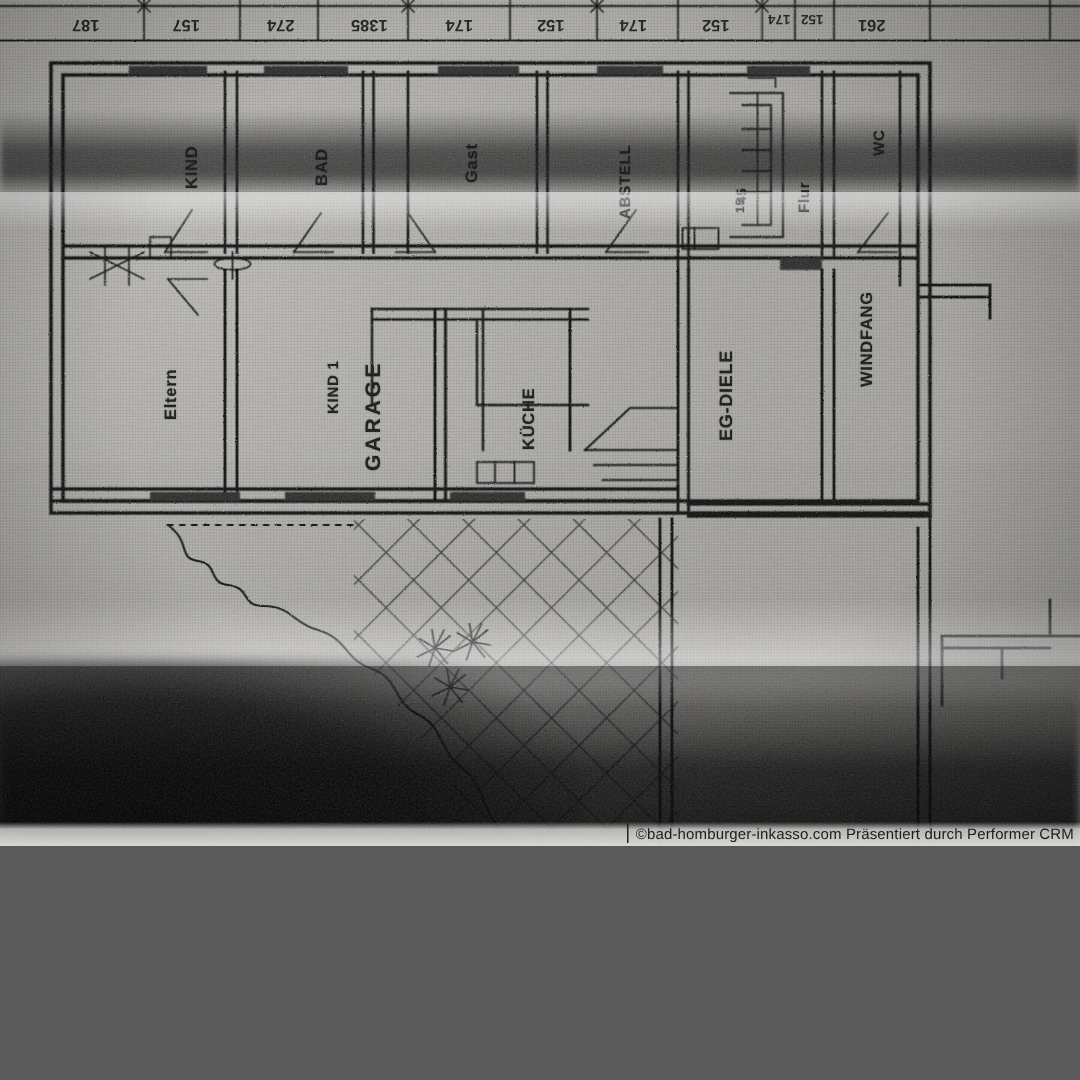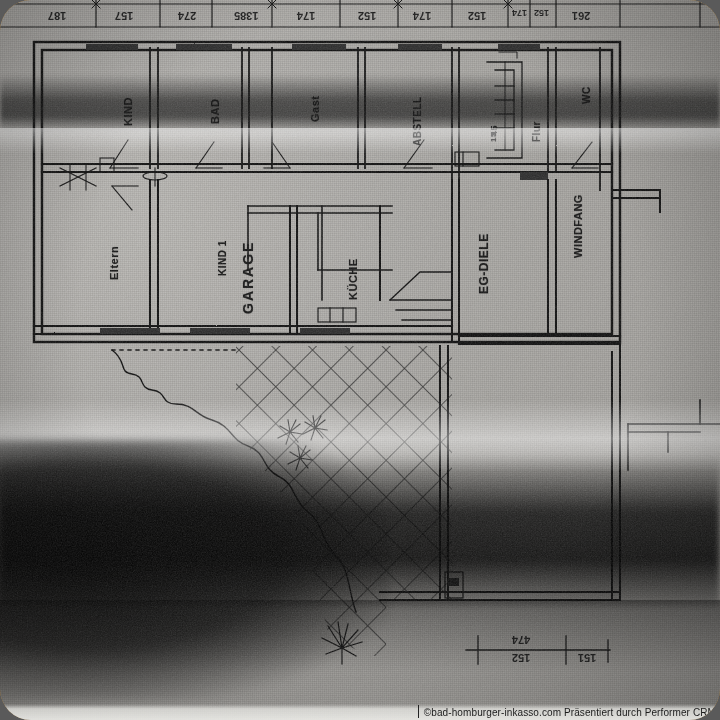--- a/index.html
+++ b/index.html
@@ -1,21 +1,20 @@
 <!DOCTYPE html>
 <html><head>
 <meta charset="utf-8">
 <title>Scanned Floor Plan</title>
 <style>
   html,body{margin:0;padding:0;background:#5a5a5a;}
   #page{
-    position:relative;width:720px;height:720px;overflow:hidden;
+    position:relative;width:720px;height:564px;overflow:hidden;
     font-family:"Liberation Sans",sans-serif;
     background:#a16207;
-    border-radius:31px;
   }
   
   #paper{position:absolute;inset:0;
     background:
       repeating-linear-gradient(0deg, rgba(0,0,0,.045) 0 1px, rgba(255,255,255,.035) 1px 2px),
       repeating-linear-gradient(90deg, rgba(0,0,0,.04) 0 1px, rgba(255,255,255,.03) 1px 2px),
       radial-gradient(circle at 20% 30%, #b9b7b3 0%, #a9a7a3 40%, #9b9995 100%);
     mix-blend-mode:normal;
   }
   #grain{position:absolute;inset:0;opacity:.5;pointer-events:none;}

